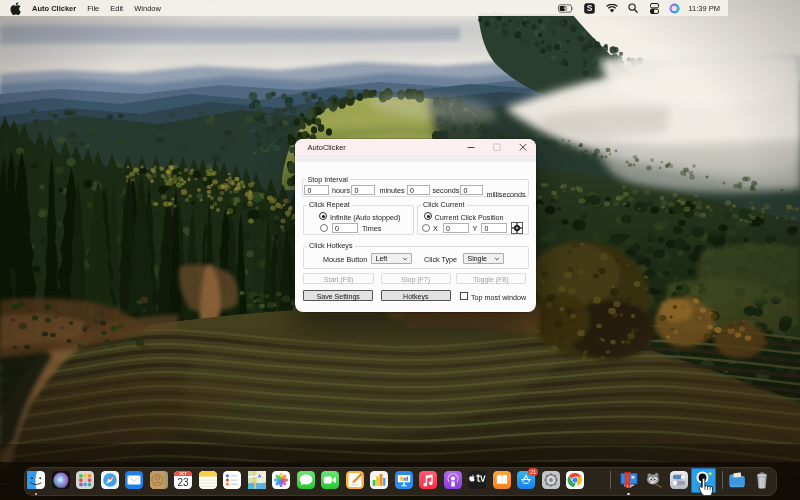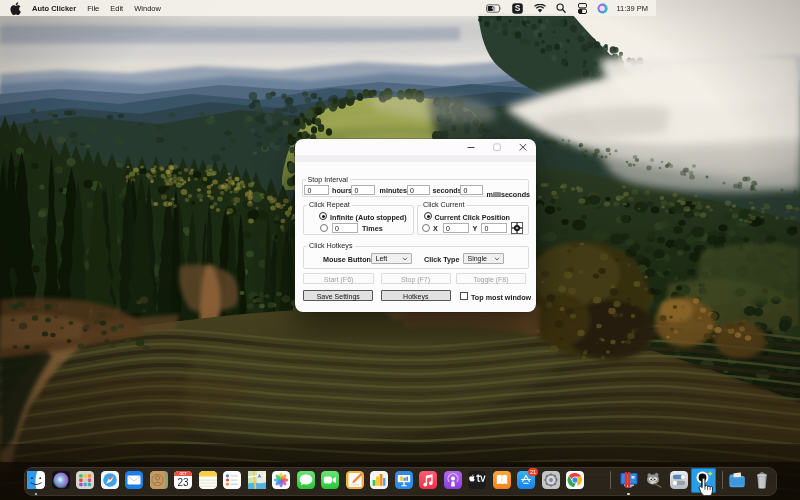--- a/index.html
+++ b/index.html
@@ -1,35 +1,35 @@
 <!DOCTYPE html>
 <html><head><meta charset="utf-8"><style>
 *{margin:0;padding:0;box-sizing:border-box;}
 html,body{width:800px;height:500px;overflow:hidden;}
 body{font-family:"Liberation Sans",sans-serif;position:relative;background:#555;}
 #bg{position:absolute;left:0;top:0;z-index:0;}
-#menubar{position:absolute;left:0;top:0;width:656px;height:16px;background:rgba(243,240,234,0.94);z-index:10;display:flex;align-items:center;justify-content:space-between;color:#1a1a1a;}
+#menubar{position:absolute;left:0;top:0;width:728px;height:16px;background:rgba(243,240,234,0.94);z-index:10;display:flex;align-items:center;justify-content:space-between;color:#1a1a1a;}
 .mb-left{display:flex;align-items:center;padding-left:10px;}
 .apple{margin-right:11px;display:block;}
 .mb-app{font-weight:bold;font-size:7.5px;margin-right:11px;}
 .mb-item{font-size:7.5px;margin-right:11px;}
 .mb-right{display:flex;align-items:center;padding-right:8px;}
 .mb-right svg{display:block;}
 .mb-time{font-size:7.5px;}
 
 #win{position:absolute;left:294.5px;top:138.5px;width:241px;height:173.5px;z-index:20;border-radius:8px;box-shadow:0 14px 34px rgba(0,0,0,0.5),0 0 0 0.5px rgba(0,0,0,0.3);background:#fdfcfd;overflow:hidden;font-size:7.5px;}
 .titlebar{position:absolute;left:0;top:0;width:100%;height:16.5px;background:#fceff1;}
 .title{position:absolute;left:13px;top:4.5px;font-size:7.5px;color:#1a1a1a;}
 .winbtns{position:absolute;left:0;top:0;width:100%;height:16.5px;z-index:5;}
 .winbtns svg{display:block;position:absolute;top:4px;}
 .menustrip{position:absolute;left:0;top:16.5px;width:100%;height:7px;background:#f0eef1;}
 .grp{position:absolute;border:1px solid #dcdcdc;border-radius:2px;}
 .grplbl{position:absolute;font-size:7.2px;color:#1a1a1a;background:#fdfcfd;padding:0 2px;line-height:9px;}
 .tb{position:absolute;height:10.5px;border:1px solid #b2afb2;background:#fff;font-size:7px;padding:1.5px 0 0 2.5px;color:#111;line-height:7px;}
-.lbl{position:absolute;color:#1a1a1a;white-space:nowrap;font-size:7.2px;font-weight:bold;}
+.lbl{position:absolute;color:#1a1a1a;white-space:nowrap;font-size:7.2px;}
 .radio{position:absolute;width:8px;height:8px;border:1px solid #767676;border-radius:50%;background:#fff;}
 .radio.checked{border:1px solid #2b2b2b;}
 .radio.checked::after{content:"";position:absolute;left:1.5px;top:1.5px;width:3.6px;height:3.6px;border-radius:50%;background:#1a1a1a;}
 .locate{position:absolute;left:216px;top:83.5px;width:12px;height:12px;border:1px solid #5a5a5a;background:#fff;display:flex;align-items:center;justify-content:center;}
 .combo{position:absolute;height:11px;background:#f0f0f0;border:1px solid #acacac;display:flex;align-items:center;justify-content:space-between;padding:0 3.5px;border-radius:1px;}
 .combo span{font-size:7px;color:#111;}
 .btn{position:absolute;height:10.8px;text-align:center;font-size:7px;padding-top:1.8px;border-radius:1px;}
 .btn.dis{background:#fbfbfb;border:1px solid #dcdcdc;color:#a0a0a0;}
 .btn.en{background:#e1e1e1;border:1px solid #555;color:#111;}
 .cb{position:absolute;width:8px;height:8px;border:1px solid #4a4a4a;background:#fff;}
@@ -2112,20 +2112,23 @@
           </linearGradient>
         </defs>
         <circle cx="5.5" cy="5.5" r="5" fill="url(#sg1)"></circle>
         <circle cx="5.2" cy="5.5" r="2.7" fill="#f0ddee"></circle>
         <path d="M5.5,0.5 a5,5 0 0 1 0,10 a4,5.2 0 0 0 0,-10 Z" fill="#35c8c0" opacity="0.8"></path>
       </svg>
   <span class="mb-time">11:39&nbsp;PM</span>
  </div>
 </div>
 <div id="win">
+    <div class="titlebar">
+      <span class="title">AutoClicker</span>
+    </div>
     <div class="winbtns">
    <svg style="left:172.5px" width="8" height="9" viewBox="0 0 8 9">
         <line x1="0.5" y1="4.5" x2="7.5" y2="4.5" stroke="#444" stroke-width="1"></line>
       </svg>
    <svg style="left:198.5px" width="8" height="9" viewBox="0 0 8 9">
         <rect x="0.7" y="0.9" width="6.6" height="6.6" rx="1.4" fill="none" stroke="#ccc3c4" stroke-width="1"></rect>
       </svg>
    <svg style="left:224.5px" width="8" height="9" viewBox="0 0 8 9">
         <path d="M0.7,0.9 L7.3,7.5 M7.3,0.9 L0.7,7.5" stroke="#333" stroke-width="0.9"></path>
       </svg>

